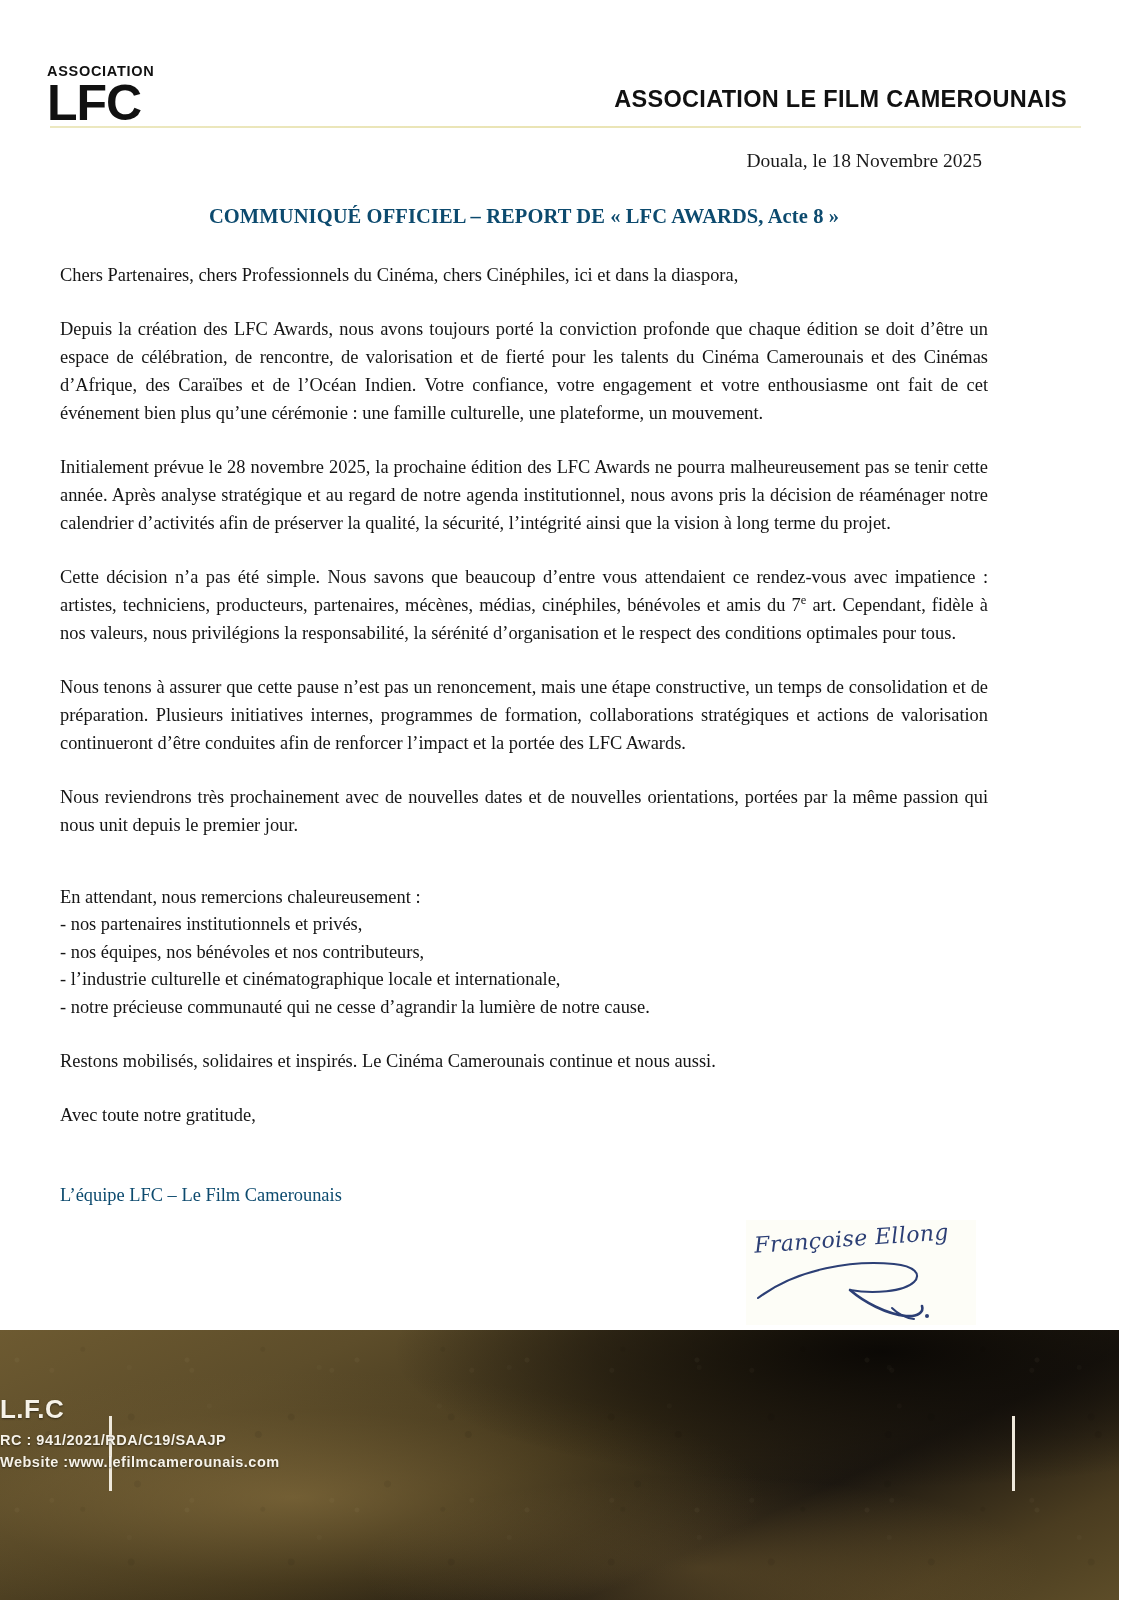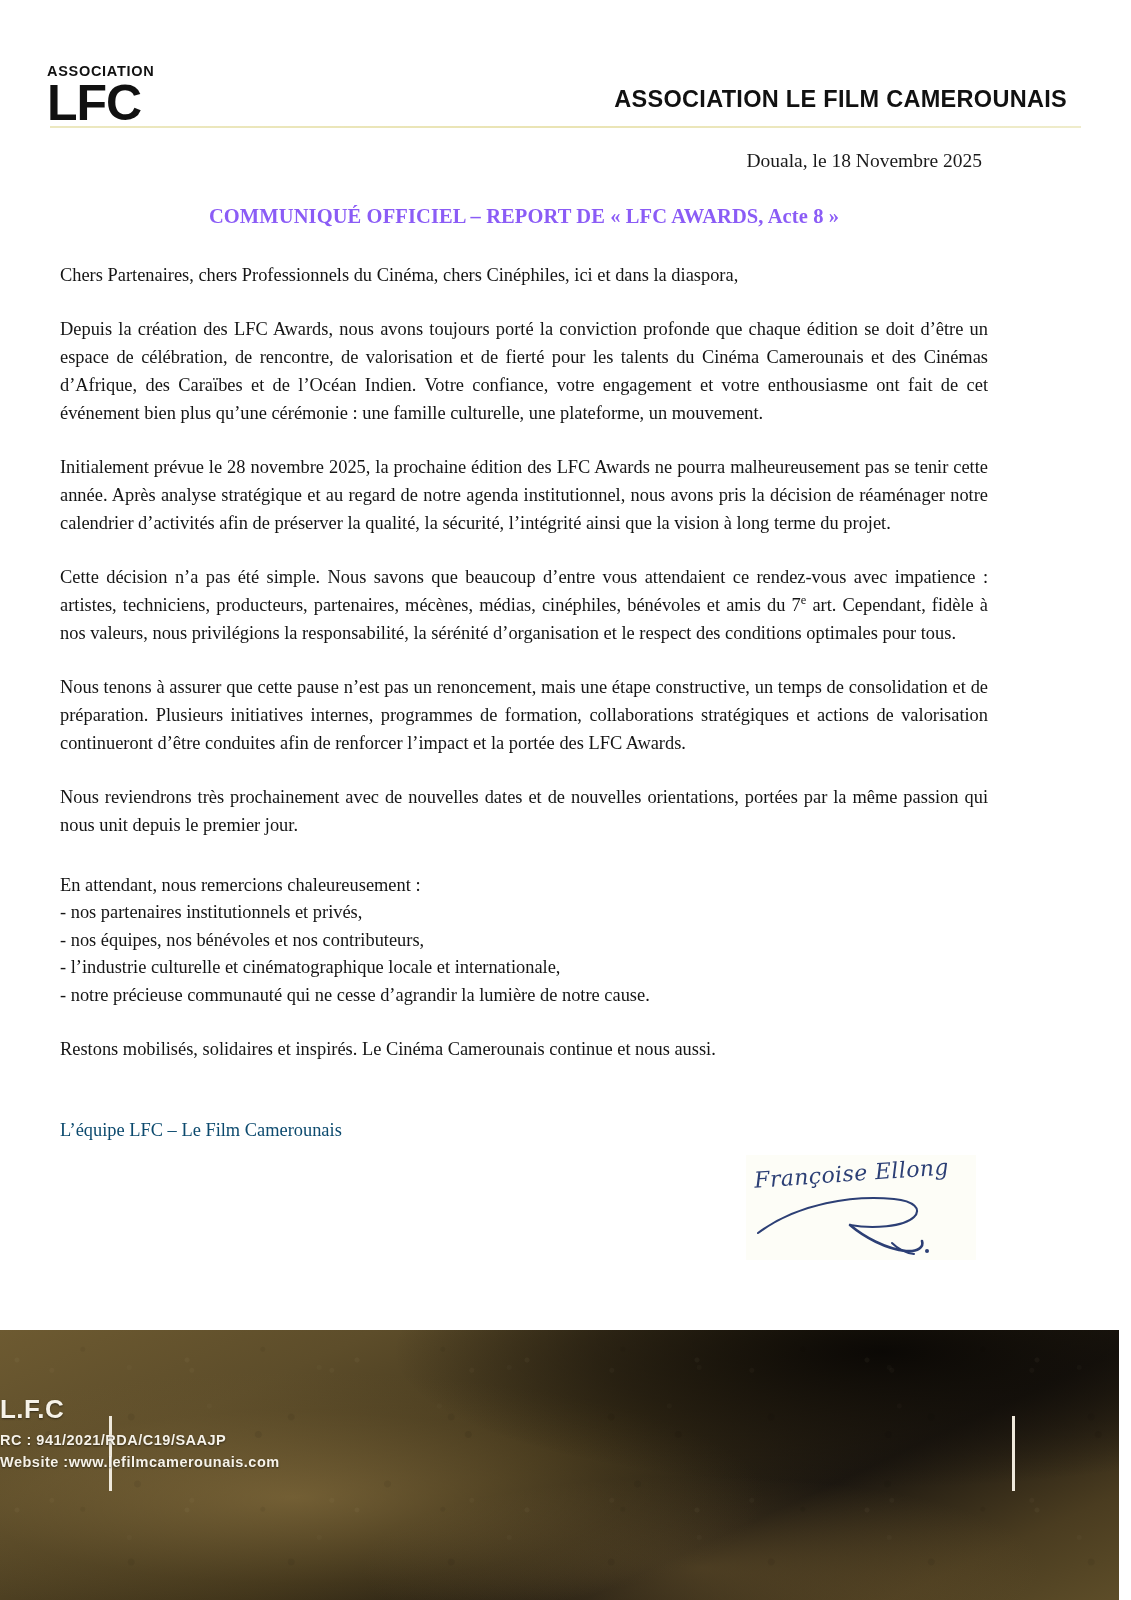--- a/index.html
+++ b/index.html
@@ -78,21 +78,21 @@
     text-align: right;
     font-size: 19.5px;
     color: #1a1a1a;
     margin-top: 22px;
     padding-right: 6px;
   }
   .doc-title {
     text-align: center;
     font-size: 20.5px;
     font-weight: bold;
-    color: #8b5cf6;
+    color: #0c4a6e;
     margin-top: 33px;
     letter-spacing: 0.1px;
   }
   .para {
     font-size: 18.4px;
     line-height: 1.52;
     color: #151515;
     text-align: justify;
     text-justify: inter-word;
     margin-top: 26px;
@@ -100,21 +100,21 @@
   .para.no-justify {
     text-align: left;
   }
   .para.salutation {
     margin-top: 34px;
   }
   .thanks-block {
     font-size: 18.4px;
     line-height: 1.50;
     color: #151515;
-    margin-top: 32px;
+    margin-top: 44px;
   }
   .thanks-block .lead { display: block; }
   .thanks-block .item { display: block; }
   .closing-one {
     font-size: 18.4px;
     line-height: 1.52;
     color: #151515;
     margin-top: 26px;
   }
   .closing-two {
@@ -265,20 +265,21 @@
     <div class="thanks-block">
       <span class="lead">En attendant, nous remercions chaleureusement :</span>
       <span class="item">- nos partenaires institutionnels et privés,</span>
       <span class="item">- nos équipes, nos bénévoles et nos contributeurs,</span>
       <span class="item">- l’industrie culturelle et cinématographique locale et internationale,</span>
       <span class="item">- notre précieuse communauté qui ne cesse d’agrandir la lumière de notre cause.</span>
     </div>
 
     <div class="closing-one">Restons mobilisés, solidaires et inspirés. Le Cinéma Camerounais continue et nous aussi.</div>
 
+    <div class="closing-two">Avec toute notre gratitude,</div>
 
     <div class="signoff">L’équipe LFC – Le Film Camerounais</div>
 
     <div class="signature-wrap">
       <div class="signature">
         <div class="sig-name">Françoise Ellong</div>
         <svg width="230" height="105" viewBox="0 0 230 105" style="position:absolute;left:0;top:0;">
           <path d="M12,78 C52,48 108,40 148,44 C168,46 176,54 168,62 C158,72 126,74 104,70" fill="none" stroke="#2c3f75" stroke-width="2.1" stroke-linecap="round"></path>
           <path d="M104,70 C118,82 140,94 160,96 C172,97 178,92 176,86" fill="none" stroke="#2c3f75" stroke-width="2.6" stroke-linecap="round"></path>
           <path d="M146,88 C152,94 160,98 168,99" fill="none" stroke="#2c3f75" stroke-width="2" stroke-linecap="round"></path>

